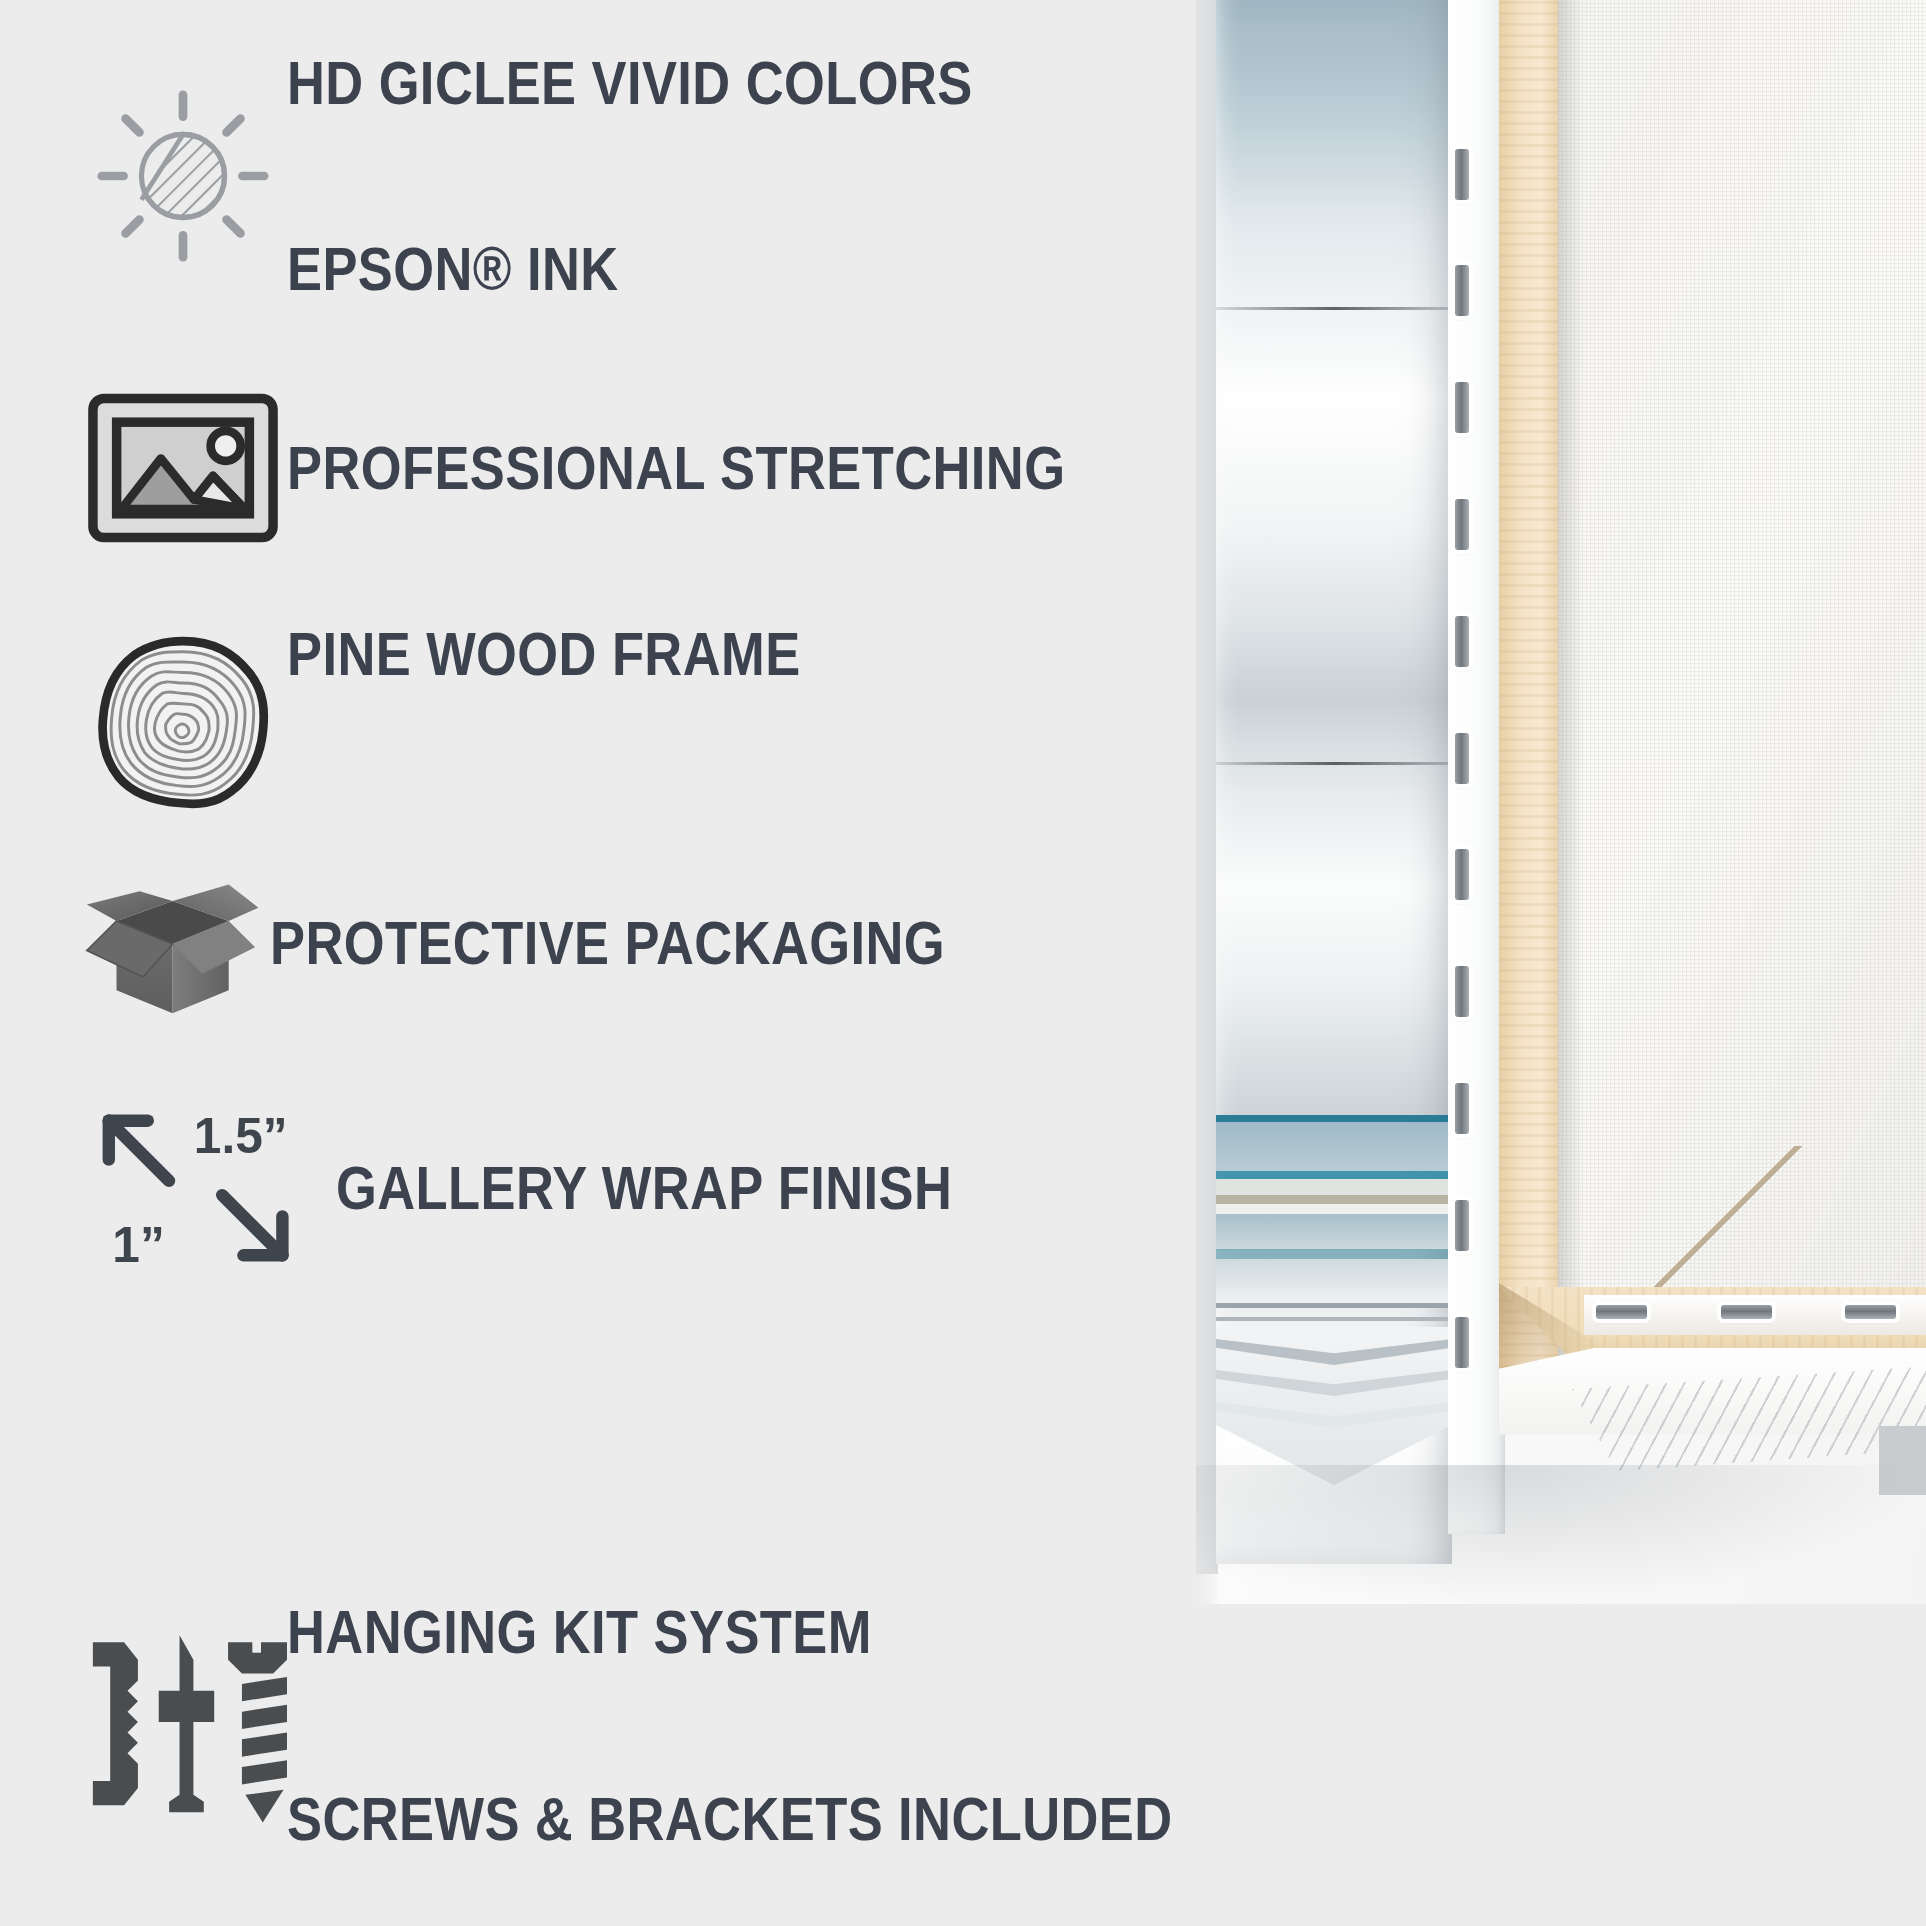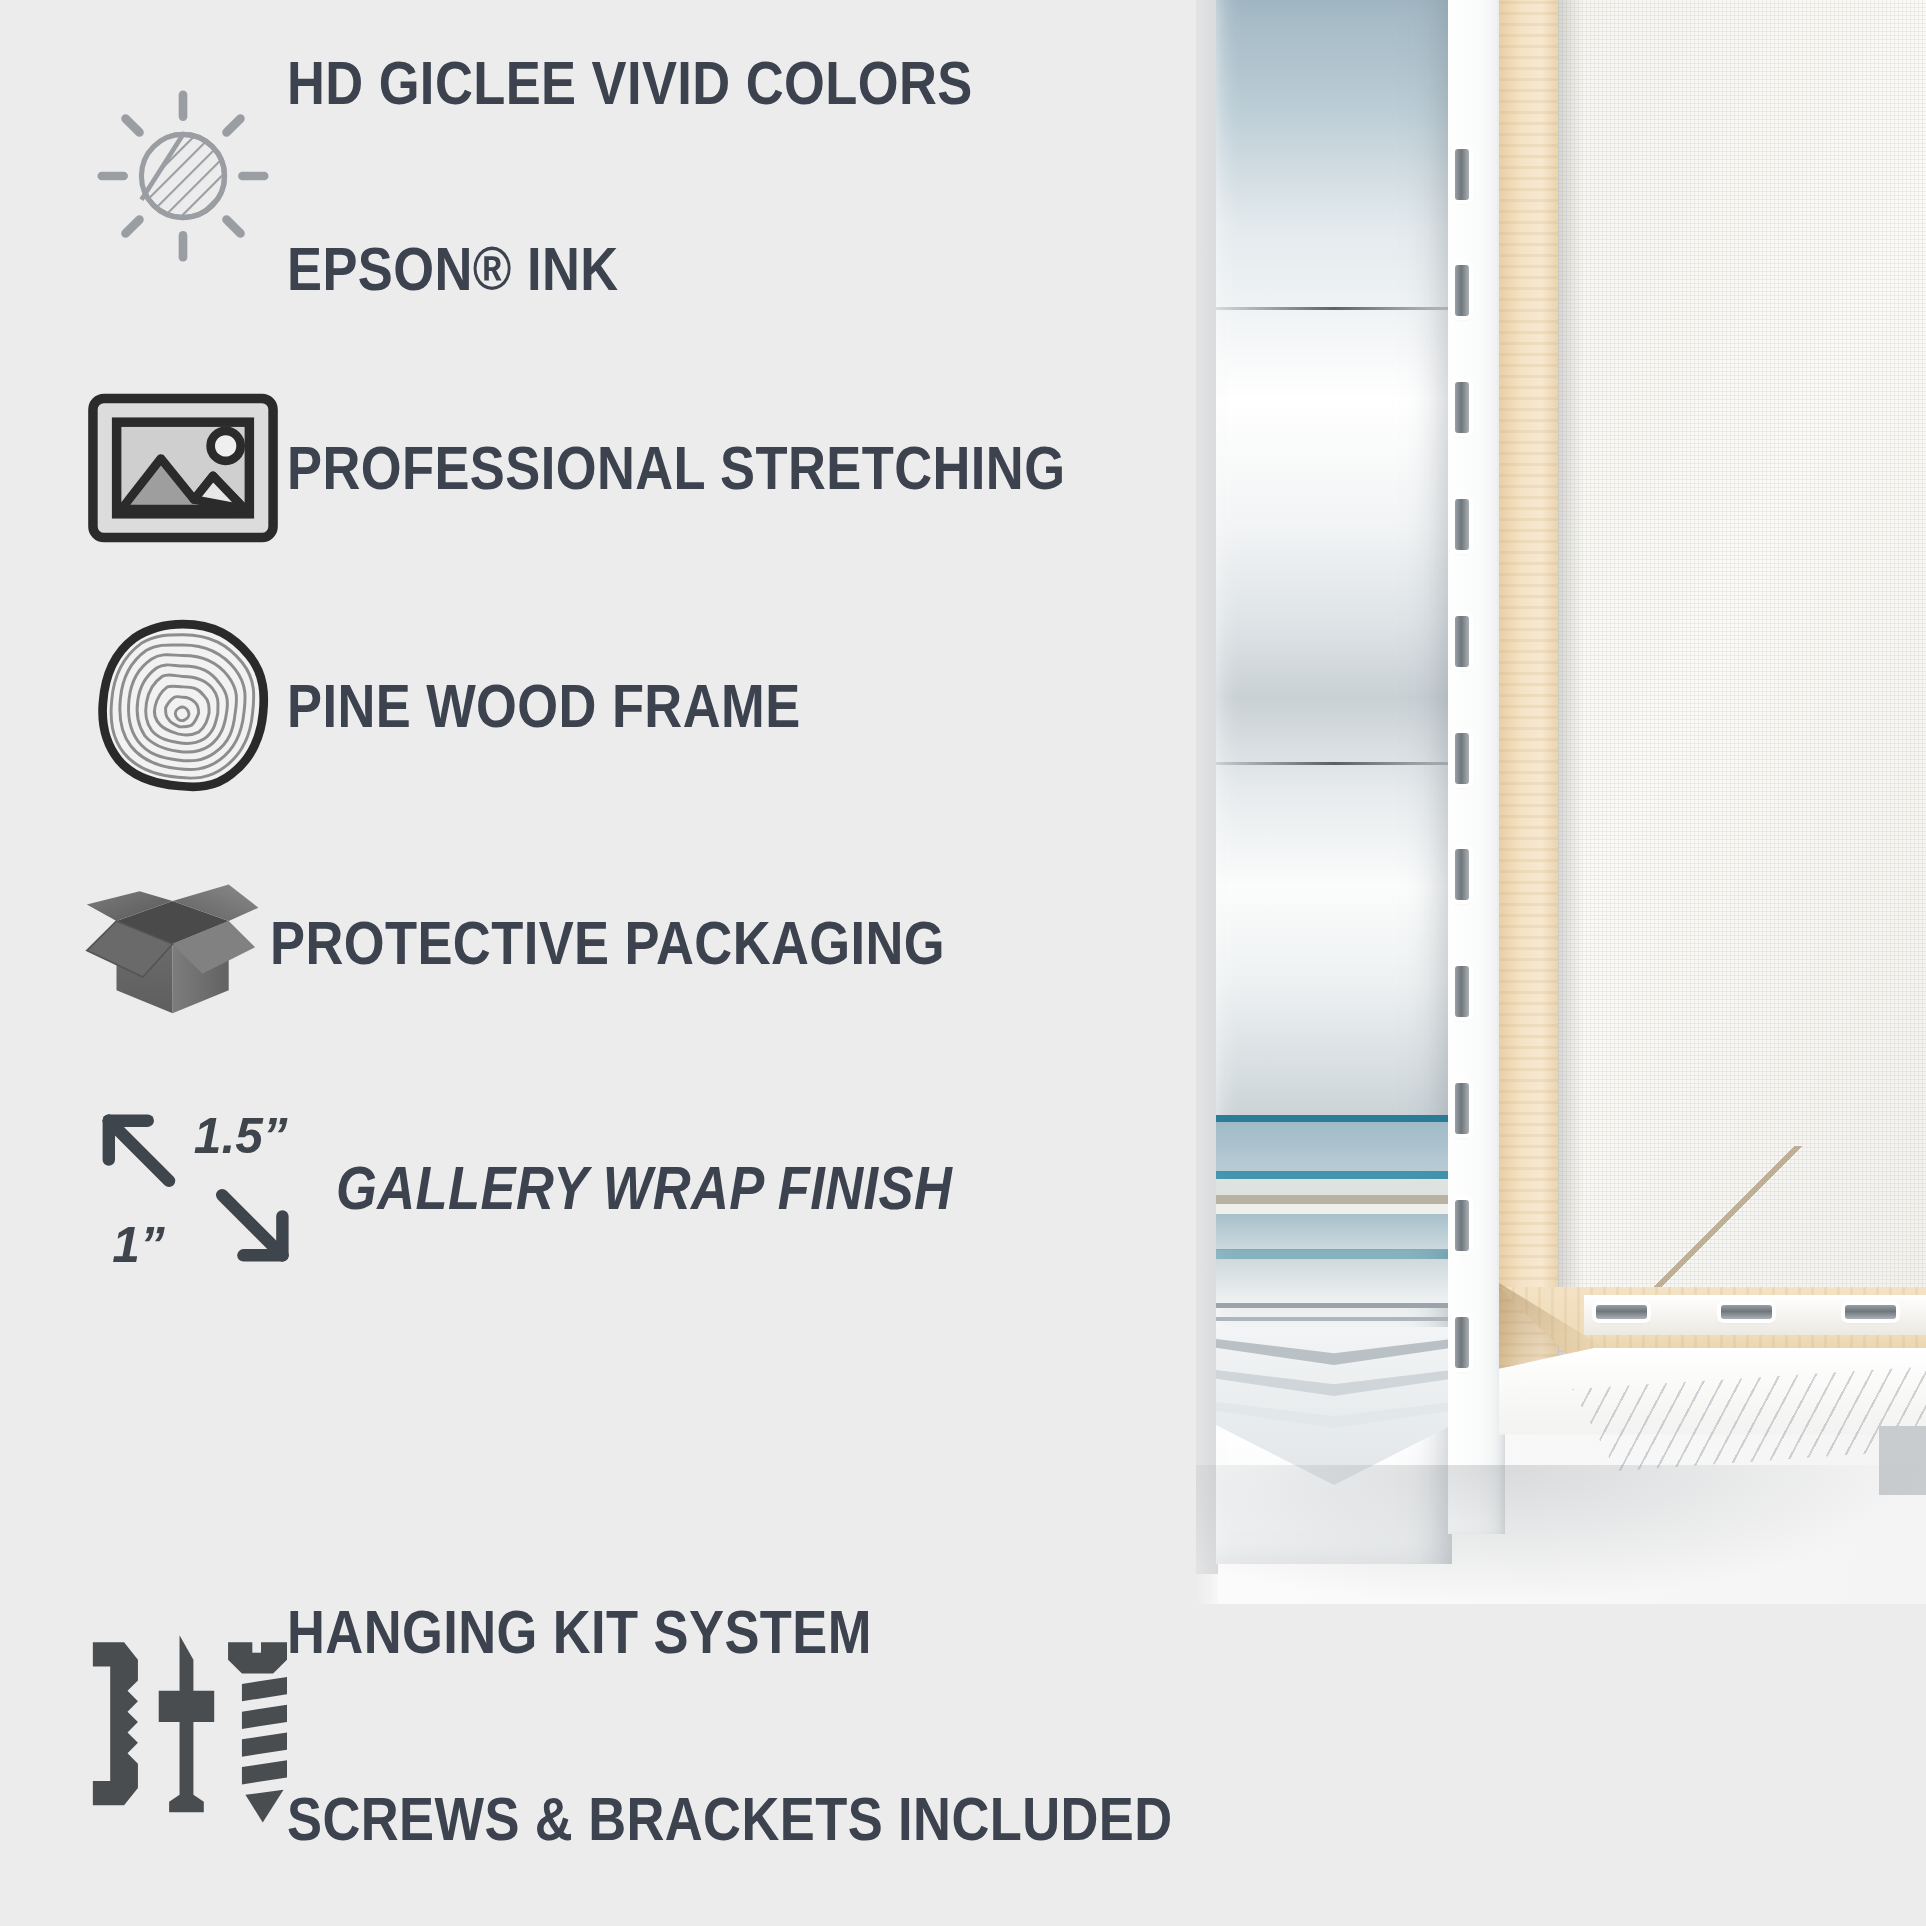--- a/index.html
+++ b/index.html
@@ -33,23 +33,23 @@
     letter-spacing:0.5px;
     transform:scaleX(0.86);
     transform-origin:left center;
     white-space:pre;
   }
   .feat-text .ln{display:block;}
 
   
   #f1{left:79px;top:77px;height:198px;}
   #f2{left:79px;top:364px;height:208px;}
-  #f3{left:79px;top:602px;height:208px;}
+  #f3{left:79px;top:602px;height:208px;align-items:flex-end;}
   #f4{left:62px;top:837px;height:213px;}
-  #f5{left:79px;top:1084px;height:208px;font-style:italic;}
+  #f5{left:79px;top:1084px;height:208px;}
   #f6{left:79px;top:1332px;height:213px;}
 
   
   .ic{display:block;}
 
   
   .photo{
     position:absolute;left:1196px;top:0;width:731px;height:1927px;
     overflow:hidden;background:#ececec;z-index:2;
   }

